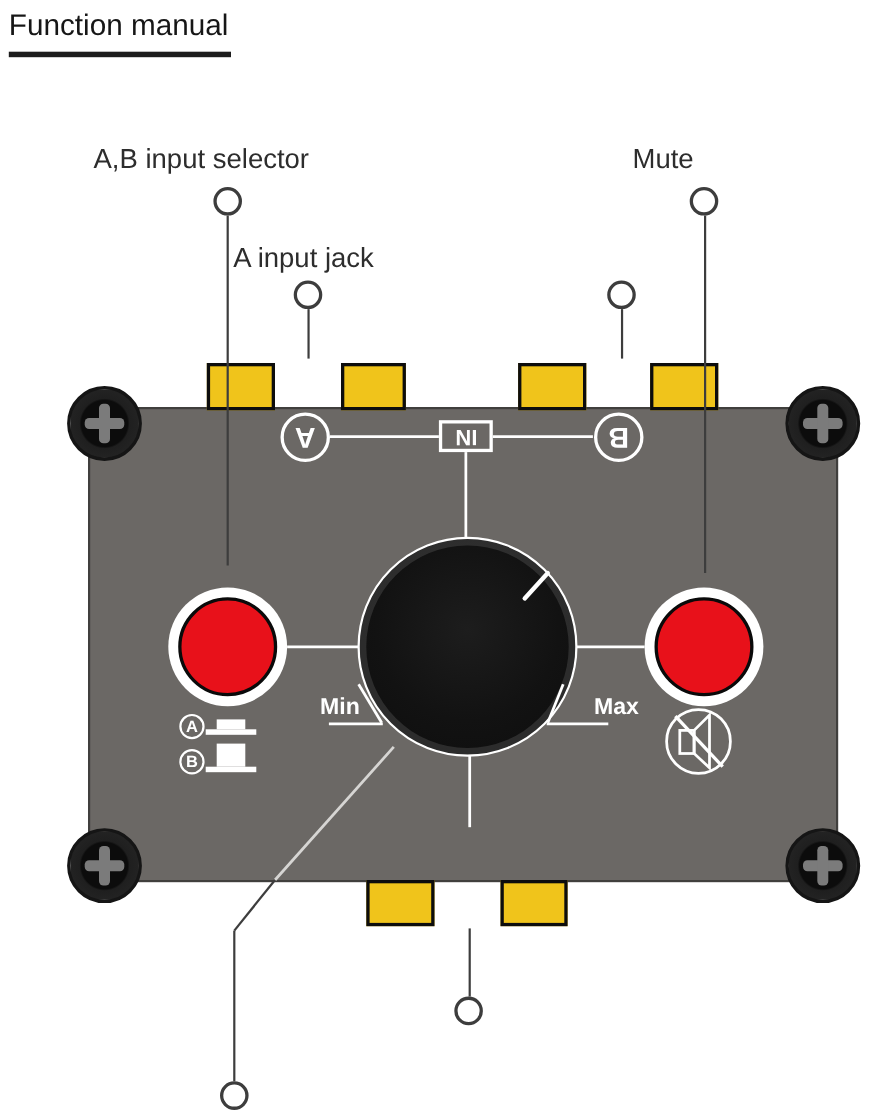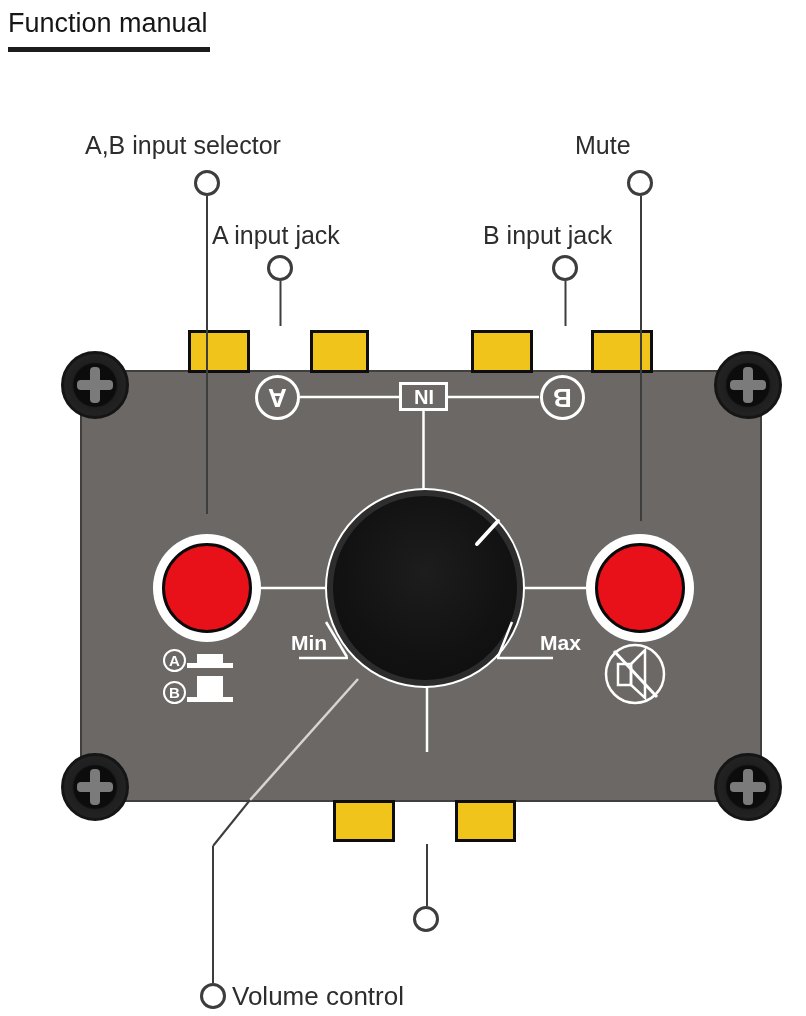--- a/index.html
+++ b/index.html
@@ -114,23 +114,21 @@
 
   <div class="abs legend-circle" style="left:163px; top:681px;">
     <span>B</span>
   </div>
   <div class="abs legend-shape" style="left:197px; top:676px; width:26px; height:21px;"></div>
   <div class="abs legend-shape" style="left:187px; top:697px; width:46px; height:5px;"></div>
 
 
   <div class="abs callout-label" style="left:212px; top:221px;">A input jack</div>
   <div class="abs callout-label" style="left:85px;  top:131px;">A,B input selector</div>
-  <div class="abs callout-label" style="left:483px; top:221px;">B input jack</div>
   <div class="abs callout-label" style="left:575px; top:131px;">Mute</div>
-  <div class="abs callout-label" style="left:232px; top:981px; font-size:26px;">Volume control</div>
 
   <div class="abs marker" style="left:194px; top:170px;"></div>
   <div class="abs marker" style="left:267px; top:255px;"></div>
   <div class="abs marker" style="left:552px; top:255px;"></div>
   <div class="abs marker" style="left:627px; top:170px;"></div>
   <div class="abs marker" style="left:413px; top:906px;"></div>
   <div class="abs marker" style="left:200px; top:983px;"></div>
 
   <svg class="lines" width="806" height="1016" viewBox="0 0 806 1016">
 

